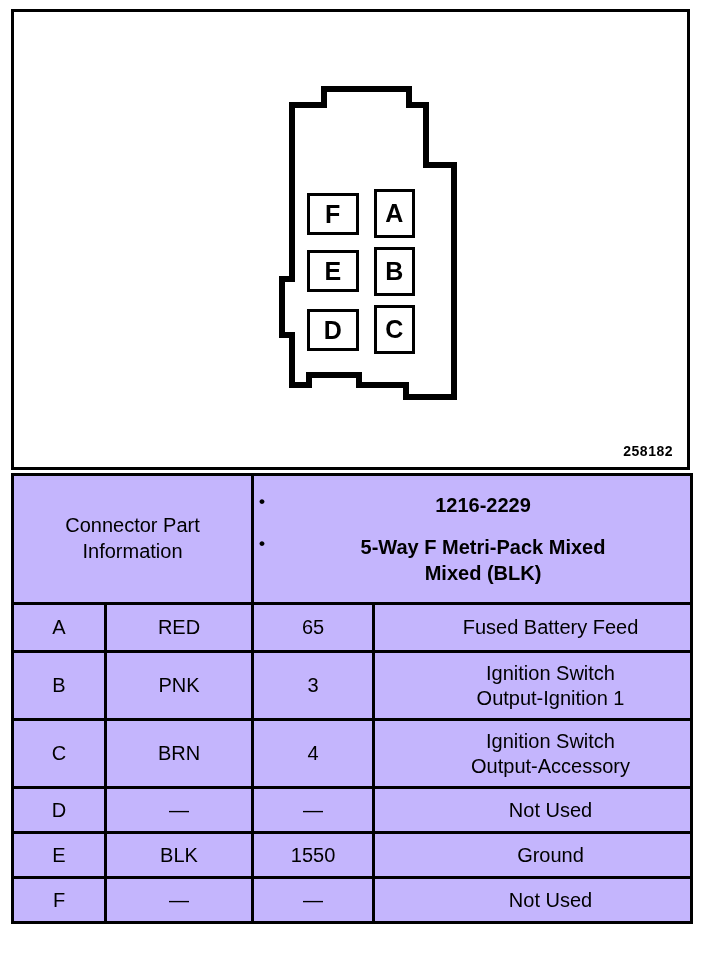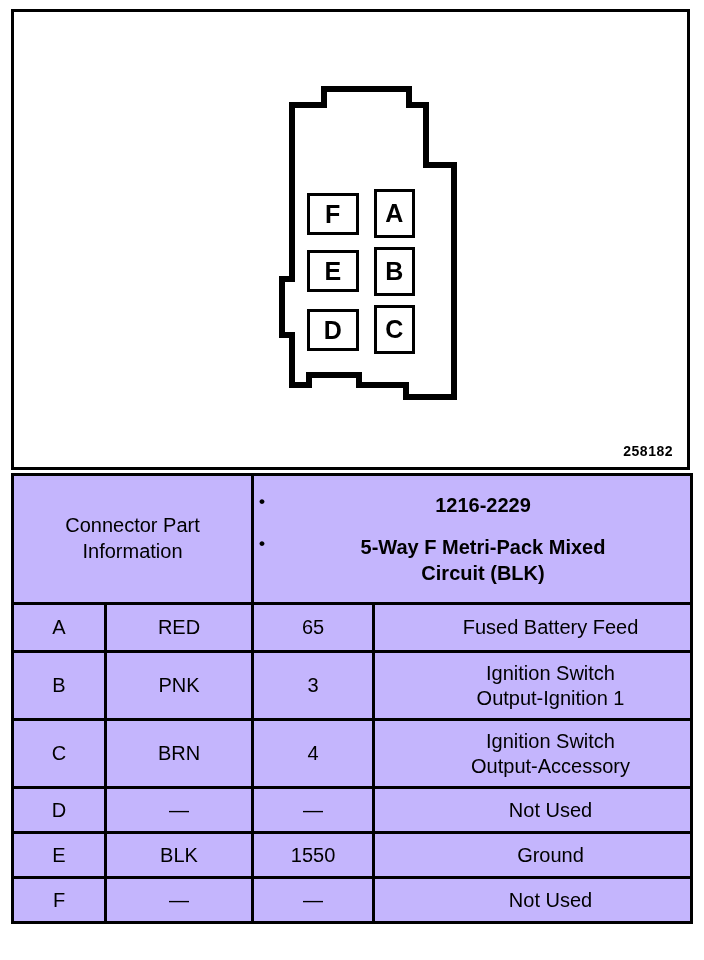--- a/index.html
+++ b/index.html
@@ -204,21 +204,21 @@
           <span>Connector Part</span><br>
           <span>Information</span>
         </td>
         <td class="cpi-list" colspan="2">
           <ul>
             <li>
               <span>1216-2229</span>
             </li>
             <li>
               <span>5-Way F Metri-Pack Mixed</span><br>
-              <span>Circuit (BLK)</span>
+              <span>Mixed (BLK)</span>
             </li>
           </ul>
         </td>
       </tr>
 
 
       <tr>
         <td class="cell-h1">A</td>
         <td class="cell-h1">RED</td>
         <td class="cell-h1">65</td>

